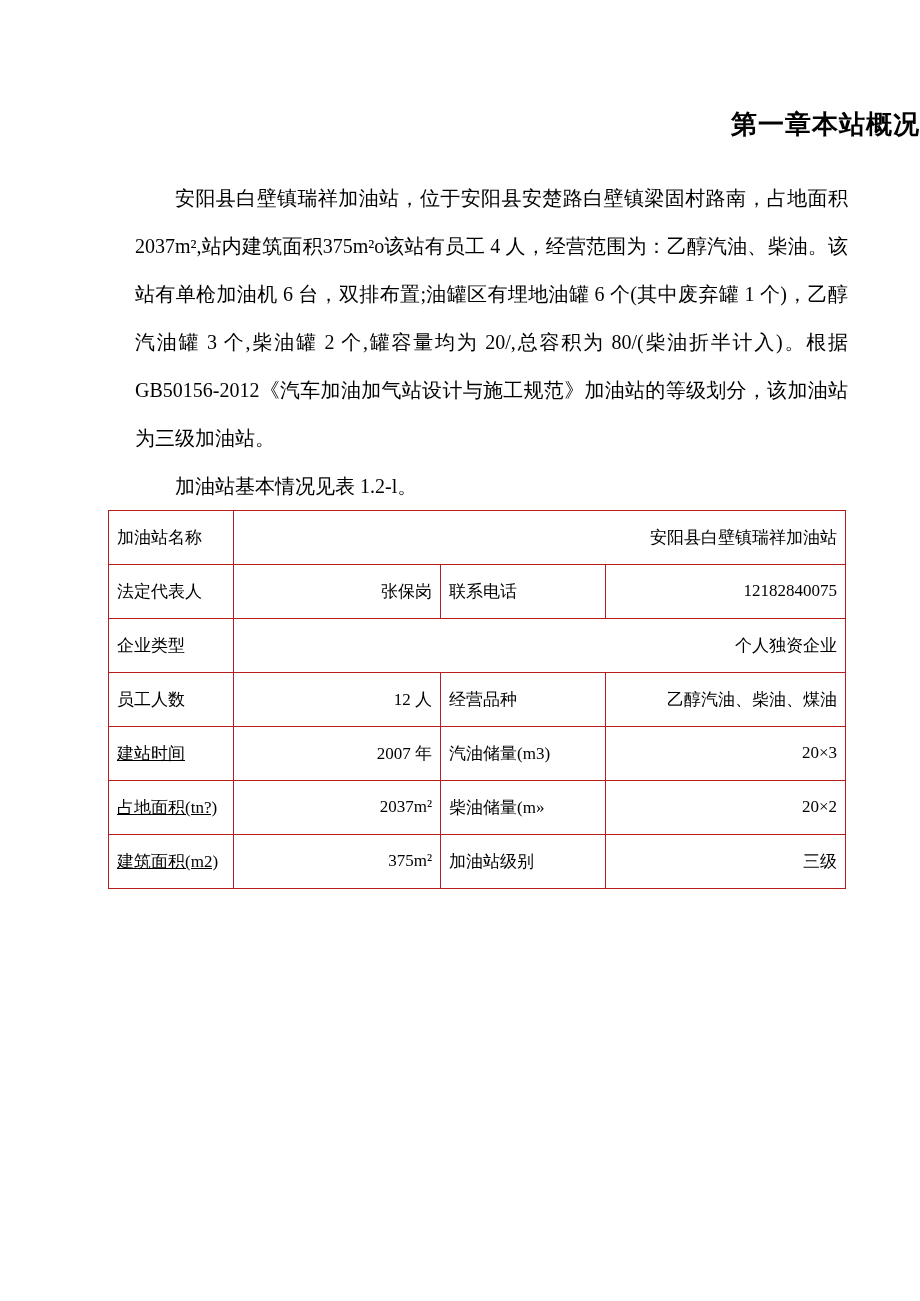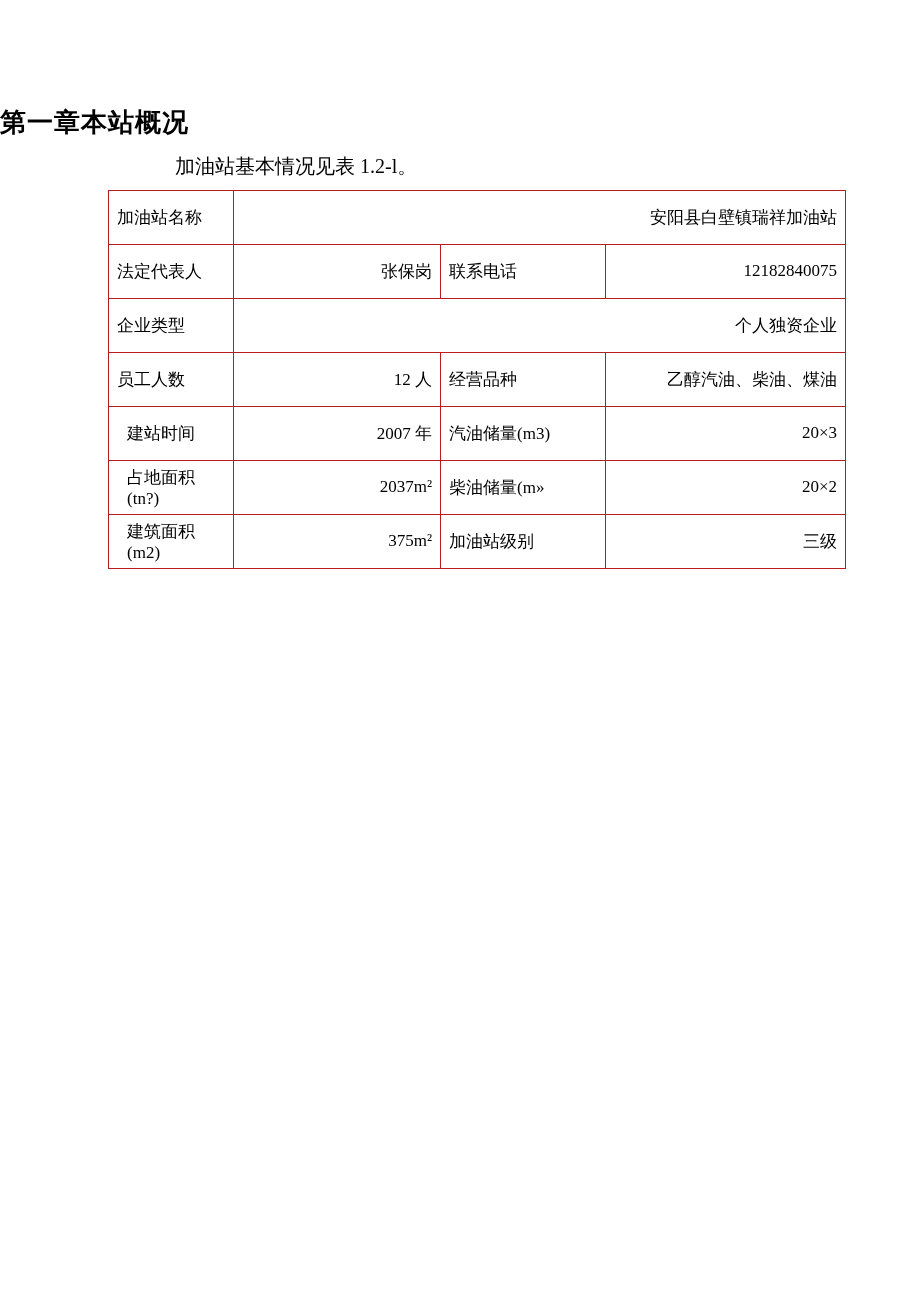--- a/index.html
+++ b/index.html
@@ -15,25 +15,25 @@
     position: relative;
     overflow: hidden;
   }
   .page {
     width: 920px;
     height: 1301px;
     box-sizing: border-box;
   }
   .doc-title {
     margin: 108px 0 0 0;
-    text-align: left;
+    text-align: right;
     font-size: 26px;
     line-height: 1.3;
     font-weight: 700;
-    font-family: Liberation Mono, monospace;
+    font-family: Liberation Serif, serif;
     letter-spacing: 1px;
   }
   .body-para {
     margin: 32px 72px 0 135px;
     font-size: 20px;
     line-height: 48px;
     text-align: justify;
     text-indent: 2em;
   }
   .body-para.follow {
@@ -59,33 +59,35 @@
     padding: 4px 8px;
     vertical-align: middle;
     overflow: hidden;
     box-sizing: border-box;
   }
   td.label {
     text-align: left;
     padding-left: 11px;
   }
   td.label.indent {
-    padding-left: 18px;
+    padding-left: 8px;
+    text-decoration: underline;
   }
   td.value {
     text-align: right;
   }
 </style>
 </head>
 <body>
 
 <div class="page">
 
   <h1 class="doc-title">第一章本站概况</h1>
 
+  <p class="body-para">安阳县白壁镇瑞祥加油站，位于安阳县安楚路白壁镇梁固村路南，占地面积2037m²,站内建筑面积375m²o该站有员工 4 人，经营范围为：乙醇汽油、柴油。该站有单枪加油机 6 台，双排布置;油罐区有埋地油罐 6 个(其中废弃罐 1 个)，乙醇汽油罐 3 个,柴油罐 2 个,罐容量均为 20/,总容积为 80/(柴油折半计入)。根据 GB50156-2012《汽车加油加气站设计与施工规范》加油站的等级划分，该加油站为三级加油站。</p>
 
   <p class="body-para follow">加油站基本情况见表 1.2-l。</p>
 
 
   <table class="info-table">
     <colgroup>
       <col style="width:125px">
       <col style="width:207px">
       <col style="width:165px">
       <col style="width:240px">

